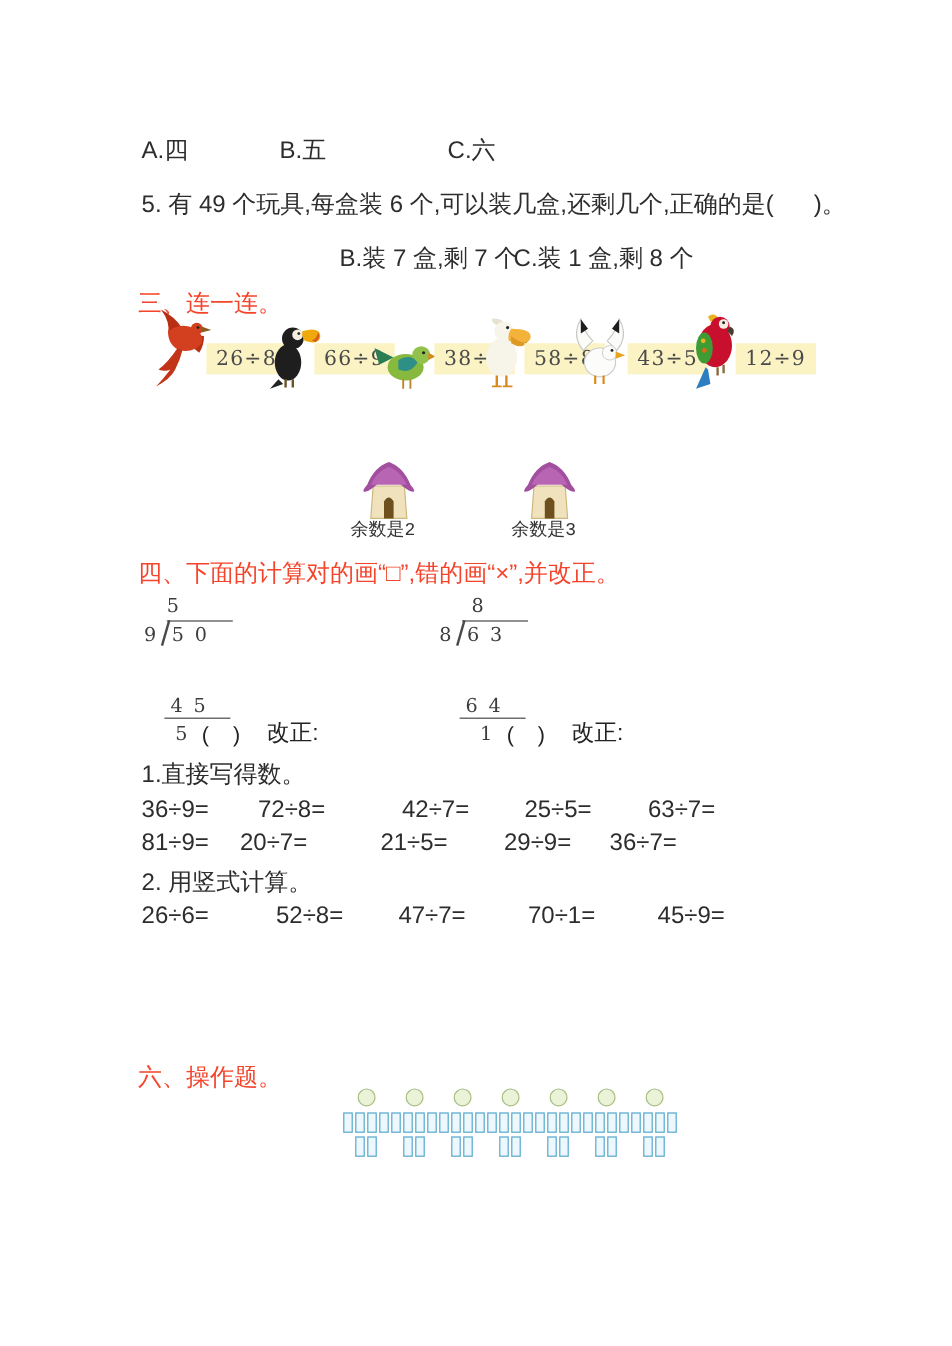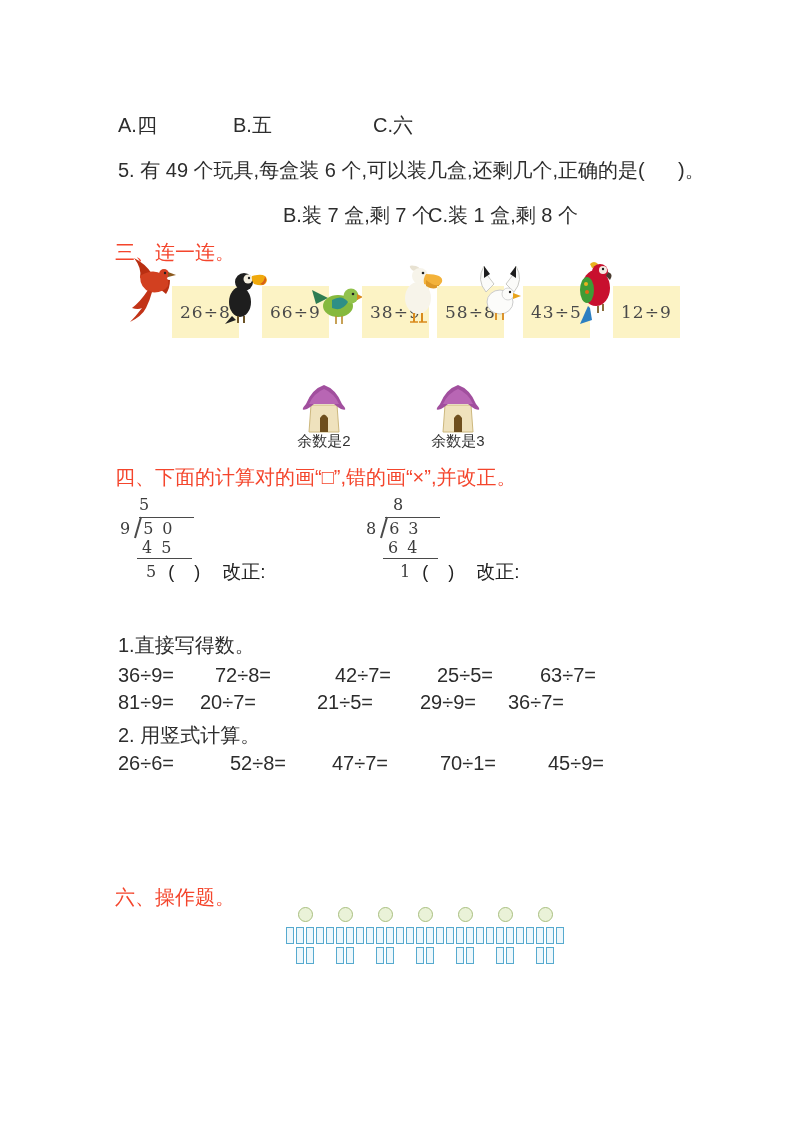--- a/index.html
+++ b/index.html
@@ -3,34 +3,34 @@
 <meta charset="utf-8">
 <style>
   html,body{margin:0;padding:0;background:#fff;}
   .page{position:relative;width:793px;height:1122px;background:#ffffff;overflow:hidden;
         font-family:"Liberation Sans",sans-serif;}
   .t{position:absolute;font-size:20px;color:#2d2d2d;white-space:pre;}
   .h{position:absolute;font-size:20px;color:#f4452c;white-space:pre;}
   .sub{position:absolute;font-size:20px;color:#2d2d2d;white-space:pre;}
   .expr{position:absolute;font-size:20px;color:#2d2d2d;white-space:pre;}
   .lbl{position:absolute;font-family:"DejaVu Serif",serif;font-size:17px;color:#4a4a4a;
-       background:#fcf3c5;padding:16px 8px;letter-spacing:1px;white-space:pre;}
+       background:#fcf3c5;padding:3px 8px;letter-spacing:1px;white-space:pre;}
   .bird{position:absolute;}
   .house{position:absolute;}
-  .hl{position:absolute;font-family:Liberation Sans, sans-serif;font-size:15px;color:#333;width:64px;text-align:center;white-space:pre;}
+  .hl{position:absolute;font-family:Liberation Mono, monospace;font-size:15px;color:#333;width:64px;text-align:left;white-space:pre;}
   
   .ld{position:absolute;font-family:"DejaVu Serif",serif;font-size:16px;color:#3d3d3d;line-height:1;}
   .ld-q{height:16px;margin-bottom:3px;}
   .ld-main{display:flex;align-items:flex-end;height:21px;}
   .ld-div{padding-right:1px;}
   .ld-brk{display:inline-block;width:8px;height:20px;position:relative;}
   .ld-brk::before{content:"";position:absolute;bottom:-1px;left:3px;width:1.5px;height:22px;
       background:#4a4a4a;transform:rotate(16deg);transform-origin:50% 100%;}
   .ld-dividend{display:inline-block;border-top:1.5px solid #4a4a4a;padding:3px 12px 0 4px;letter-spacing:9px;text-align:center;}
-  .ld-sub{width:max-content;border-bottom:1.5px solid #4a4a4a;margin-left:17px;padding:3px 12px 2px 5px;letter-spacing:9px;}
+  .ld-sub{width:max-content;border-bottom:1.5px solid #4a4a4a;margin-left:17px;padding:3px 12px 2px 5px;letter-spacing:9px;margin-top:40px;}
   .ld-remline{display:flex;align-items:center;margin-top:3px;}
   .ld-judge{font-family:"Liberation Sans",sans-serif;font-size:18px;color:#222;margin-left:12px;white-space:pre;}
   .ld-fix{font-family:"Liberation Sans",sans-serif;font-size:19px;color:#222;margin-left:22px;}
   
   .op-area{position:absolute;left:286px;top:907px;display:flex;gap:2px;}
   .op-group{display:flex;flex-direction:column;align-items:center;}
   .op-circle{width:13px;height:13px;border-radius:50%;background:#eaf2d8;border:1.5px solid #a9bf80;margin-bottom:2px;}
   .op-row{display:flex;gap:2px;margin-top:3px;}
   .op-stick{width:6px;height:15px;background:#eef7fb;border:1px solid #56aacf;}
 </style>

